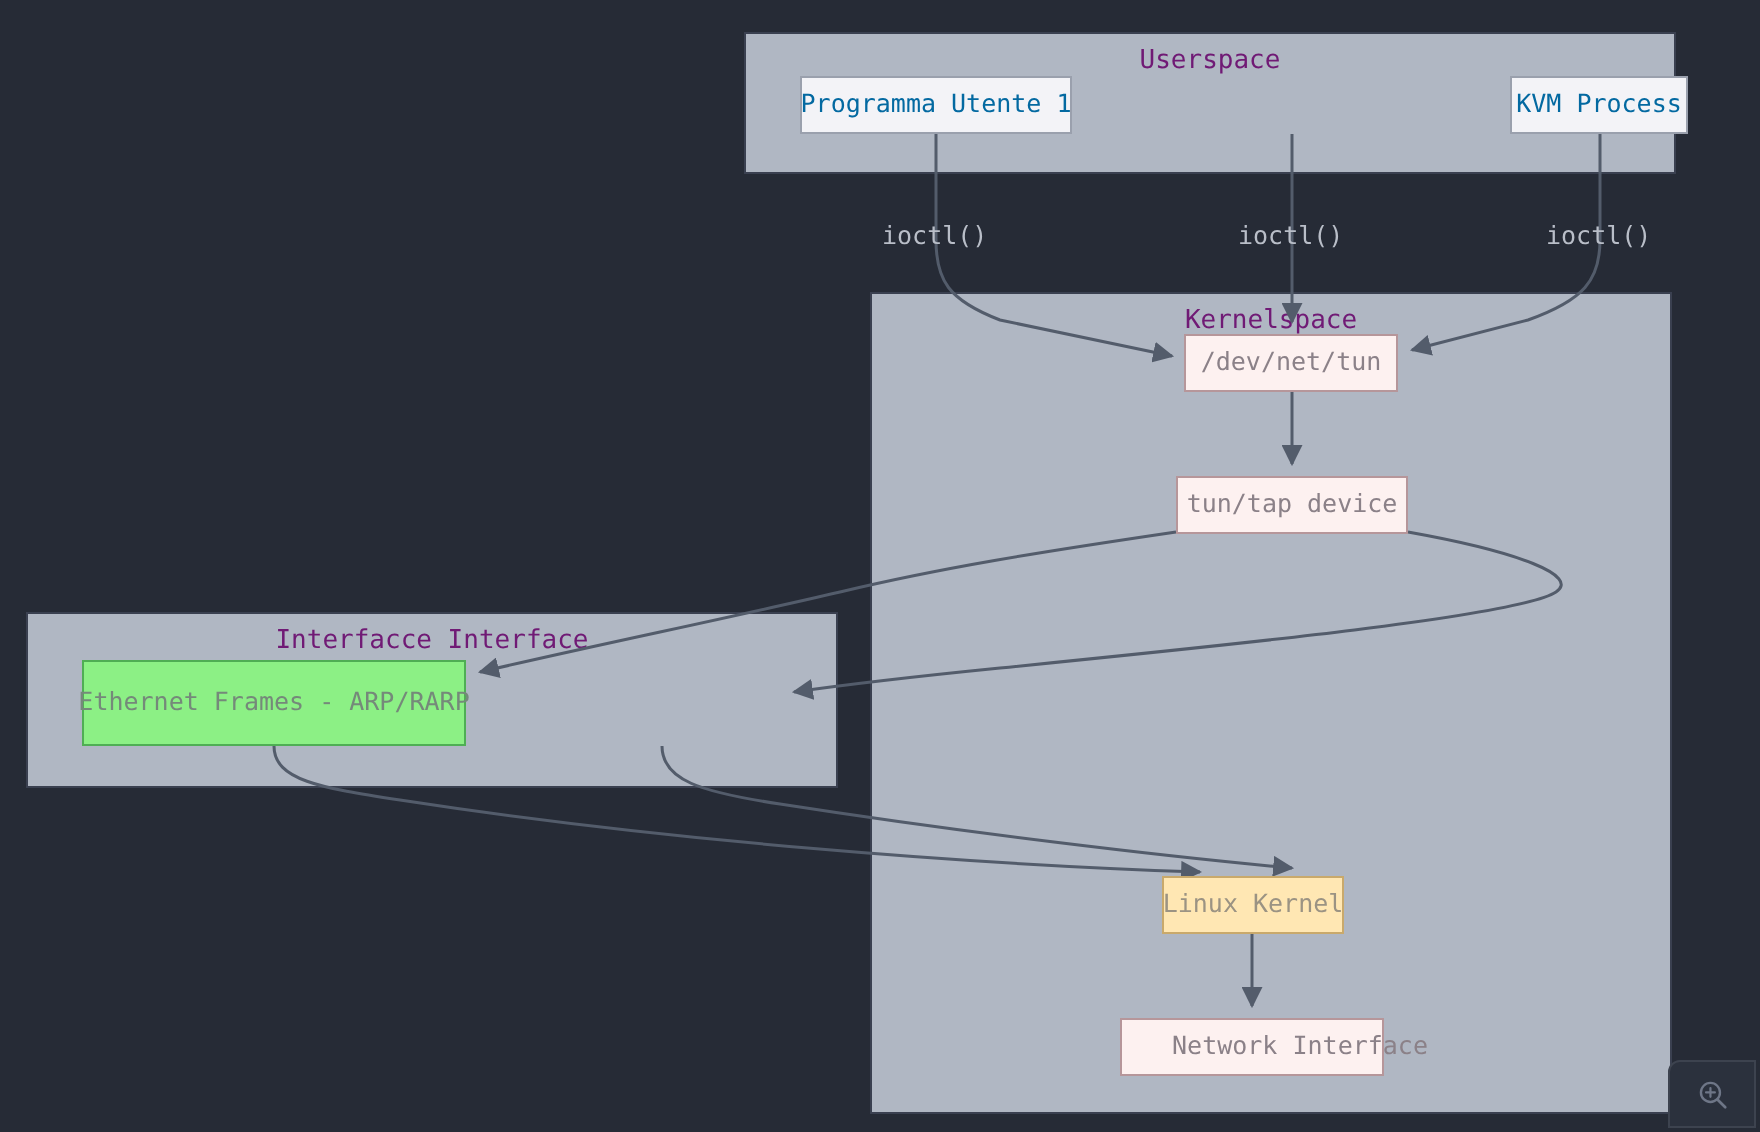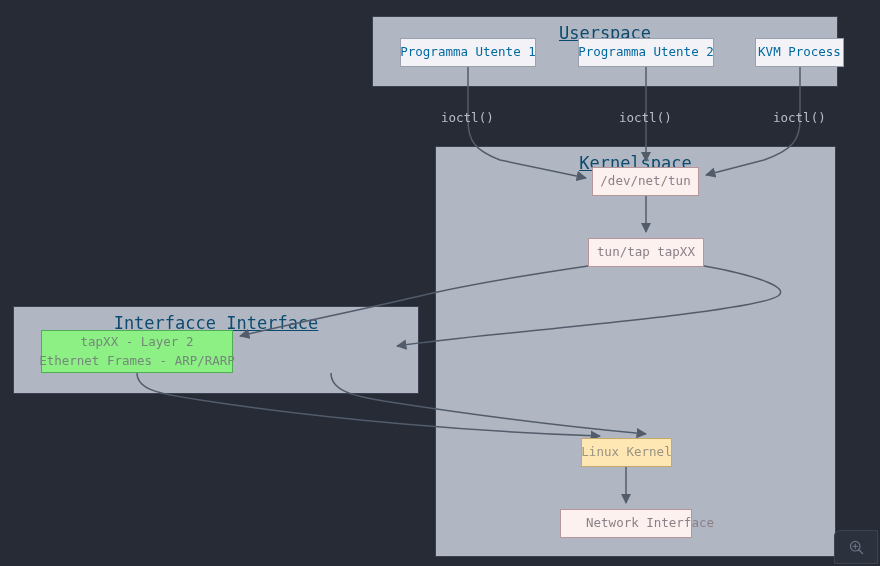--- a/index.html
+++ b/index.html
@@ -36,25 +36,24 @@
     position: absolute;
     background: #b0b7c3;
     border: 1px solid #3a4050;
     box-sizing: border-box;
   }
   .cluster-title {
     position: absolute;
     left: 0; right: 0;
     top: 6px;
     text-align: center;
-    font-size: 17px;
-    color: #0c4a6e;
+    font-size: 13px;
+    color: #701a75;
     font-family: "DejaVu Sans Mono", "Liberation Mono", monospace;
     white-space: nowrap;
-    text-decoration: underline;
   }
   #cluster-userspace  { left: 372px; top: 16px;  width: 466px; height: 71px; }
   #cluster-kernelspace{ left: 435px; top: 146px; width: 401px; height: 411px; }
   #cluster-interfaces { left: 13px;  top: 306px; width: 406px; height: 88px; }
 
   
   .node {
     position: absolute;
     box-sizing: border-box;
     display: flex;
@@ -190,38 +189,34 @@
   </svg>
 
   <div class="edge-label" id="edgelabel-ioctl1">ioctl()</div>
   <div class="edge-label" id="edgelabel-ioctl2">ioctl()</div>
   <div class="edge-label" id="edgelabel-ioctl3">ioctl()</div>
 
   <div class="node node-white" id="node-prog1">
     <span>Programma Utente 1</span>
   </div>
 
-  <div class="node node-white" id="node-prog2">
-    <span>Programma Utente 2</span>
-  </div>
 
   <div class="node node-pink" id="node-devnettun">
     <span>/dev/net/tun</span>
   </div>
 
   <div class="node node-white" id="node-kvm">
     <span>KVM Process</span>
   </div>
 
   <div class="node node-pink" id="node-tuntap">
-    <span>tun/tap tapXX</span>
+    <span>tun/tap device</span>
   </div>
 
   <div class="node node-green" id="node-tap">
-    <span class="line1">tapXX - Layer 2</span>
     <span class="line2">Ethernet Frames - ARP/RARP</span>
   </div>
 
 
   <div class="node node-yellow" id="node-linuxkernel">
     <span>Linux Kernel</span>
   </div>
 
   <div class="node node-pink" id="node-netiface">
     <span>Network Interface</span>

